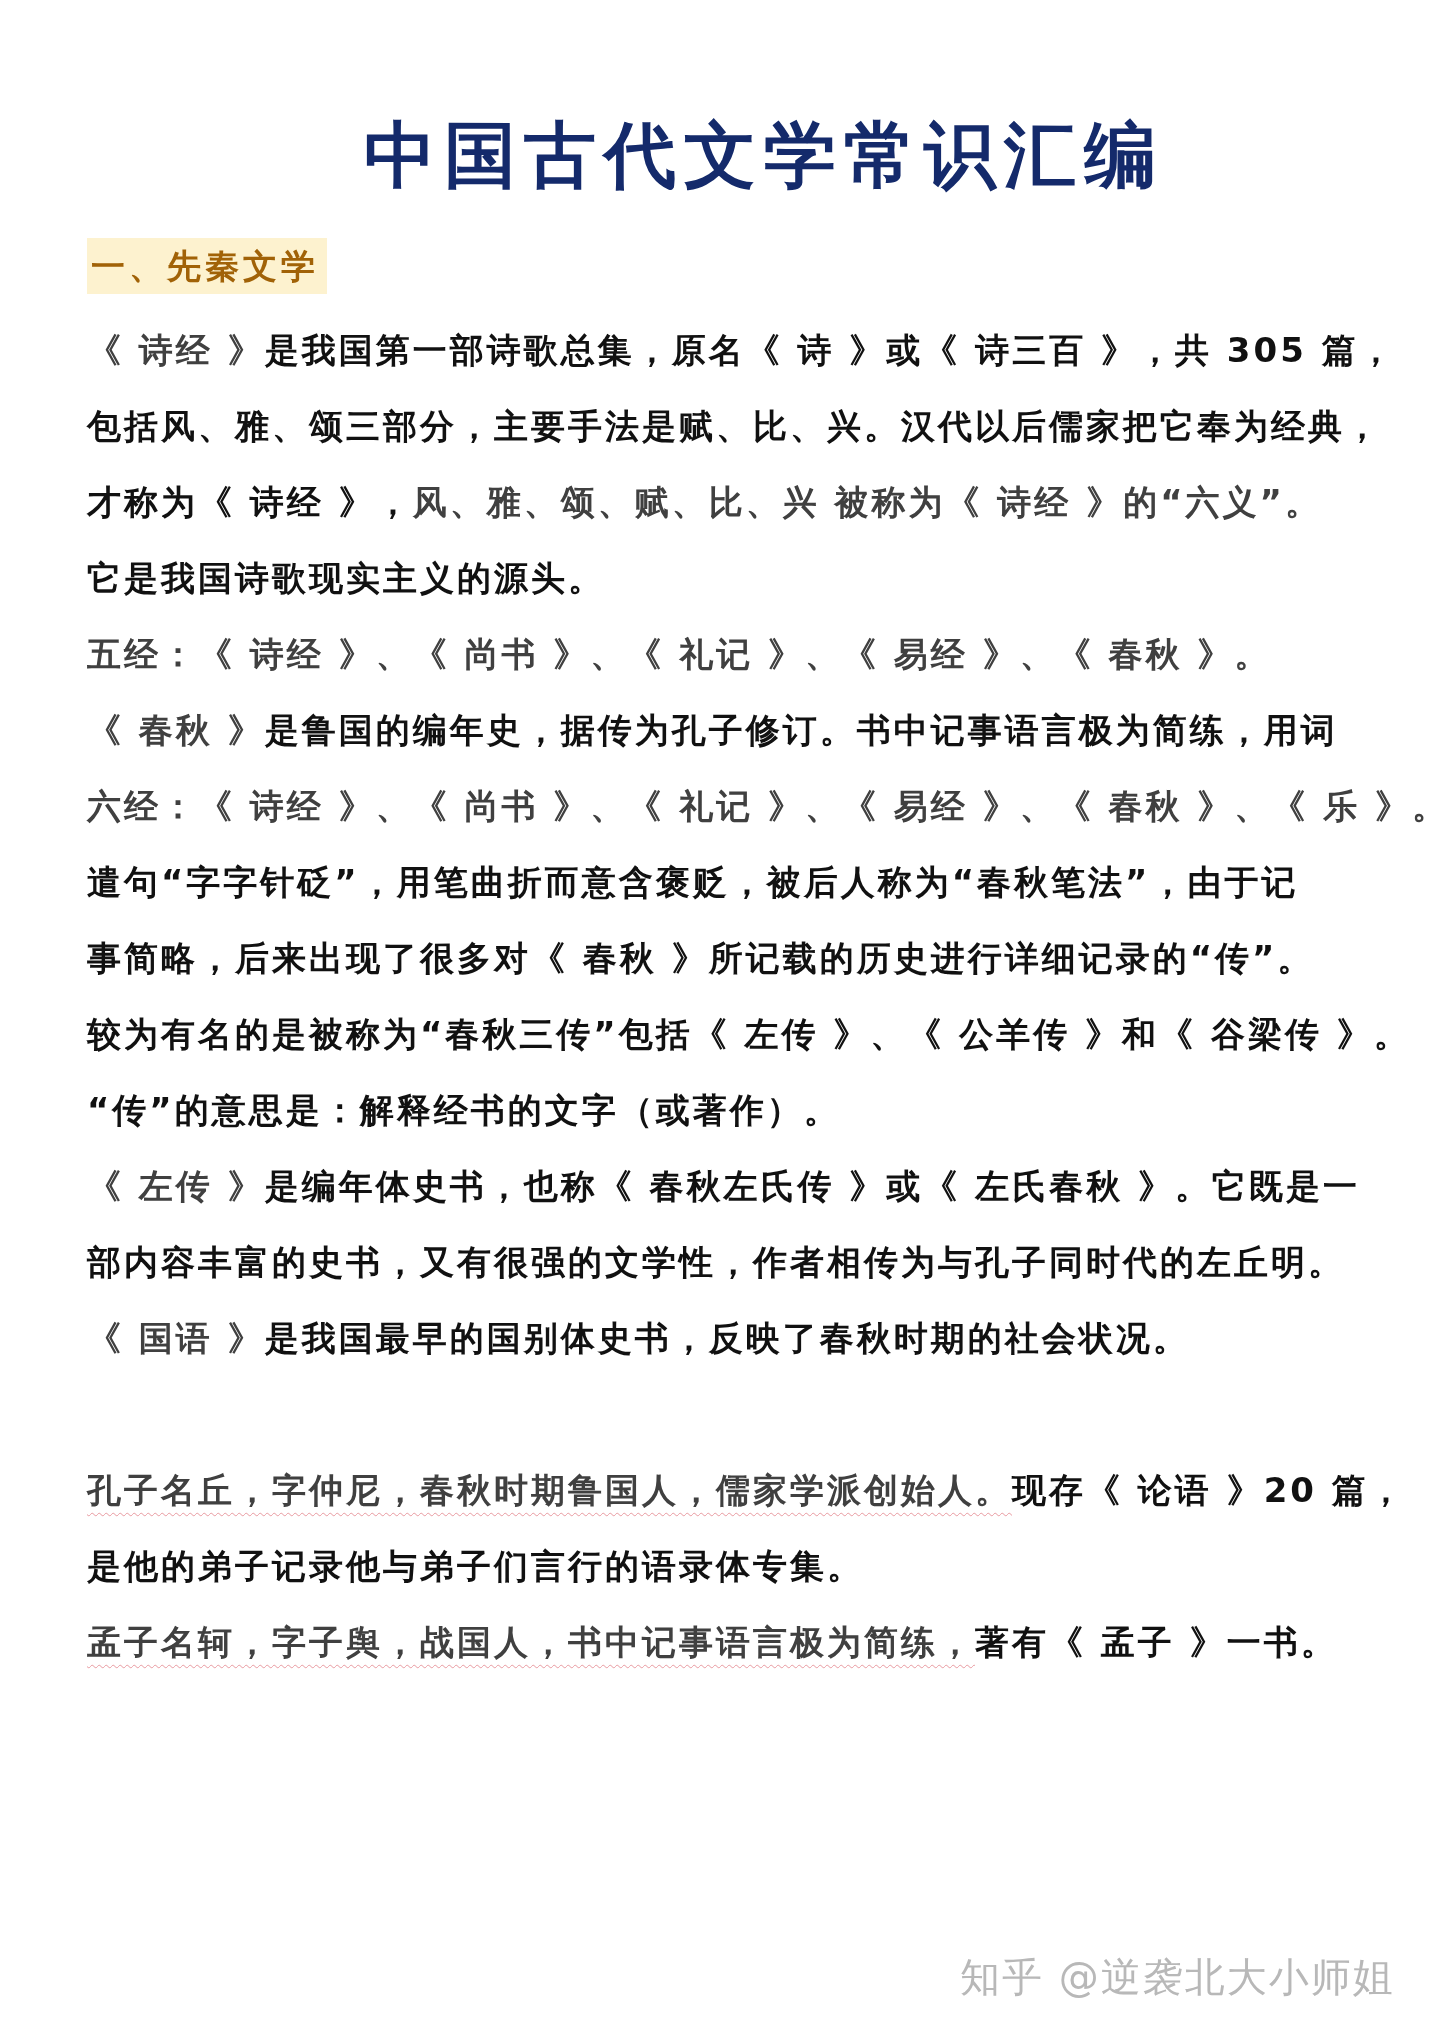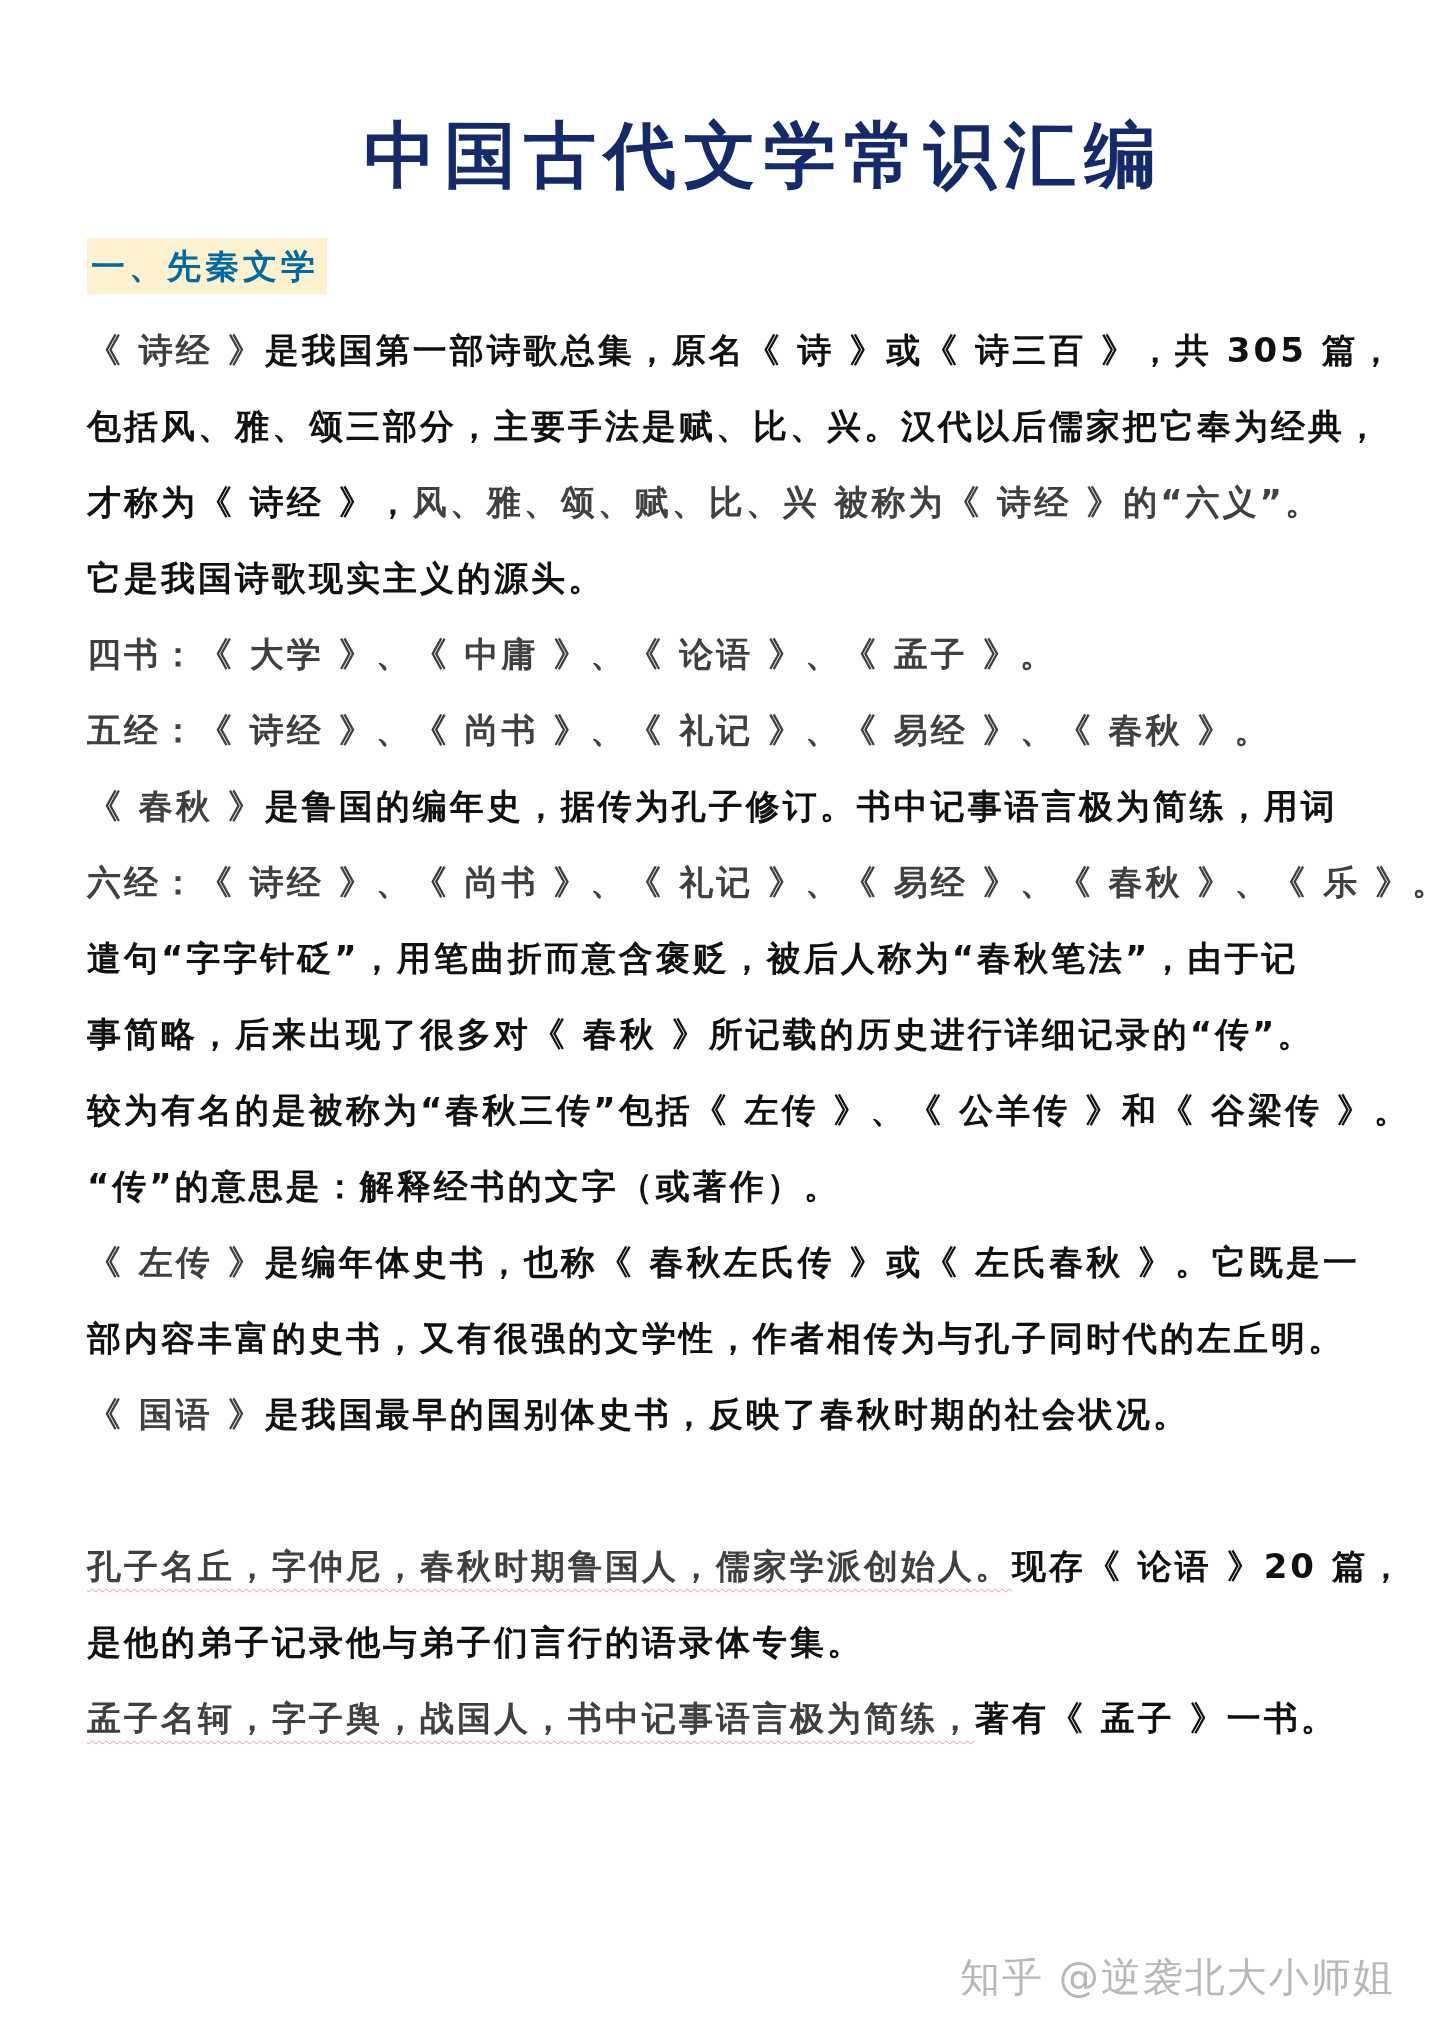--- a/index.html
+++ b/index.html
@@ -31,21 +31,21 @@
       position: absolute;
       top: 238px;
       left: 87px;
       height: 56px;
       padding: 0 8px 0 4px;
       background: #fdf2cf;
       font-size: 34px;
       font-weight: bold;
       line-height: 56px;
       letter-spacing: 4px;
-      color: #0369a1;
+      color: #a16207;
     }
     .content {
       position: absolute;
       top: 312px;
       left: 87px;
       width: 1290px;
     }
     .line {
       height: 76px;
       line-height: 76px;
@@ -86,23 +86,20 @@
     <div class="line">
       <span>包括风、雅、颂三部分，主要手法是赋、比、兴。汉代以后儒家把它奉为经典，</span>
     </div>
     <div class="line">
       <span>才称为《 诗经 》，</span><span class="red">风、雅、颂、赋、比、兴 被称为《 诗经 》的“六义”。</span>
     </div>
     <div class="line">
       <span>它是我国诗歌现实主义的源头。</span>
     </div>
     <div class="line">
-      <span class="red">四书：《 大学 》、《 中庸 》、《 论语 》、《 孟子 》。</span>
-    </div>
-    <div class="line">
       <span class="red">五经：《 诗经 》、《 尚书 》、《 礼记 》、《 易经 》、《 春秋 》。</span>
     </div>
     <div class="line">
       <span class="red">《 春秋 》</span><span>是鲁国的编年史，据传为孔子修订。书中记事语言极为简练，用词</span>
     </div>
     <div class="line">
       <span class="red">六经：《 诗经 》、《 尚书 》、《 礼记 》、《 易经 》、《 春秋 》、《 乐 》。</span>
     </div>
     <div class="line">
       <span>遣句“字字针砭”，用笔曲折而意含褒贬，被后人称为“春秋笔法”，由于记</span>

